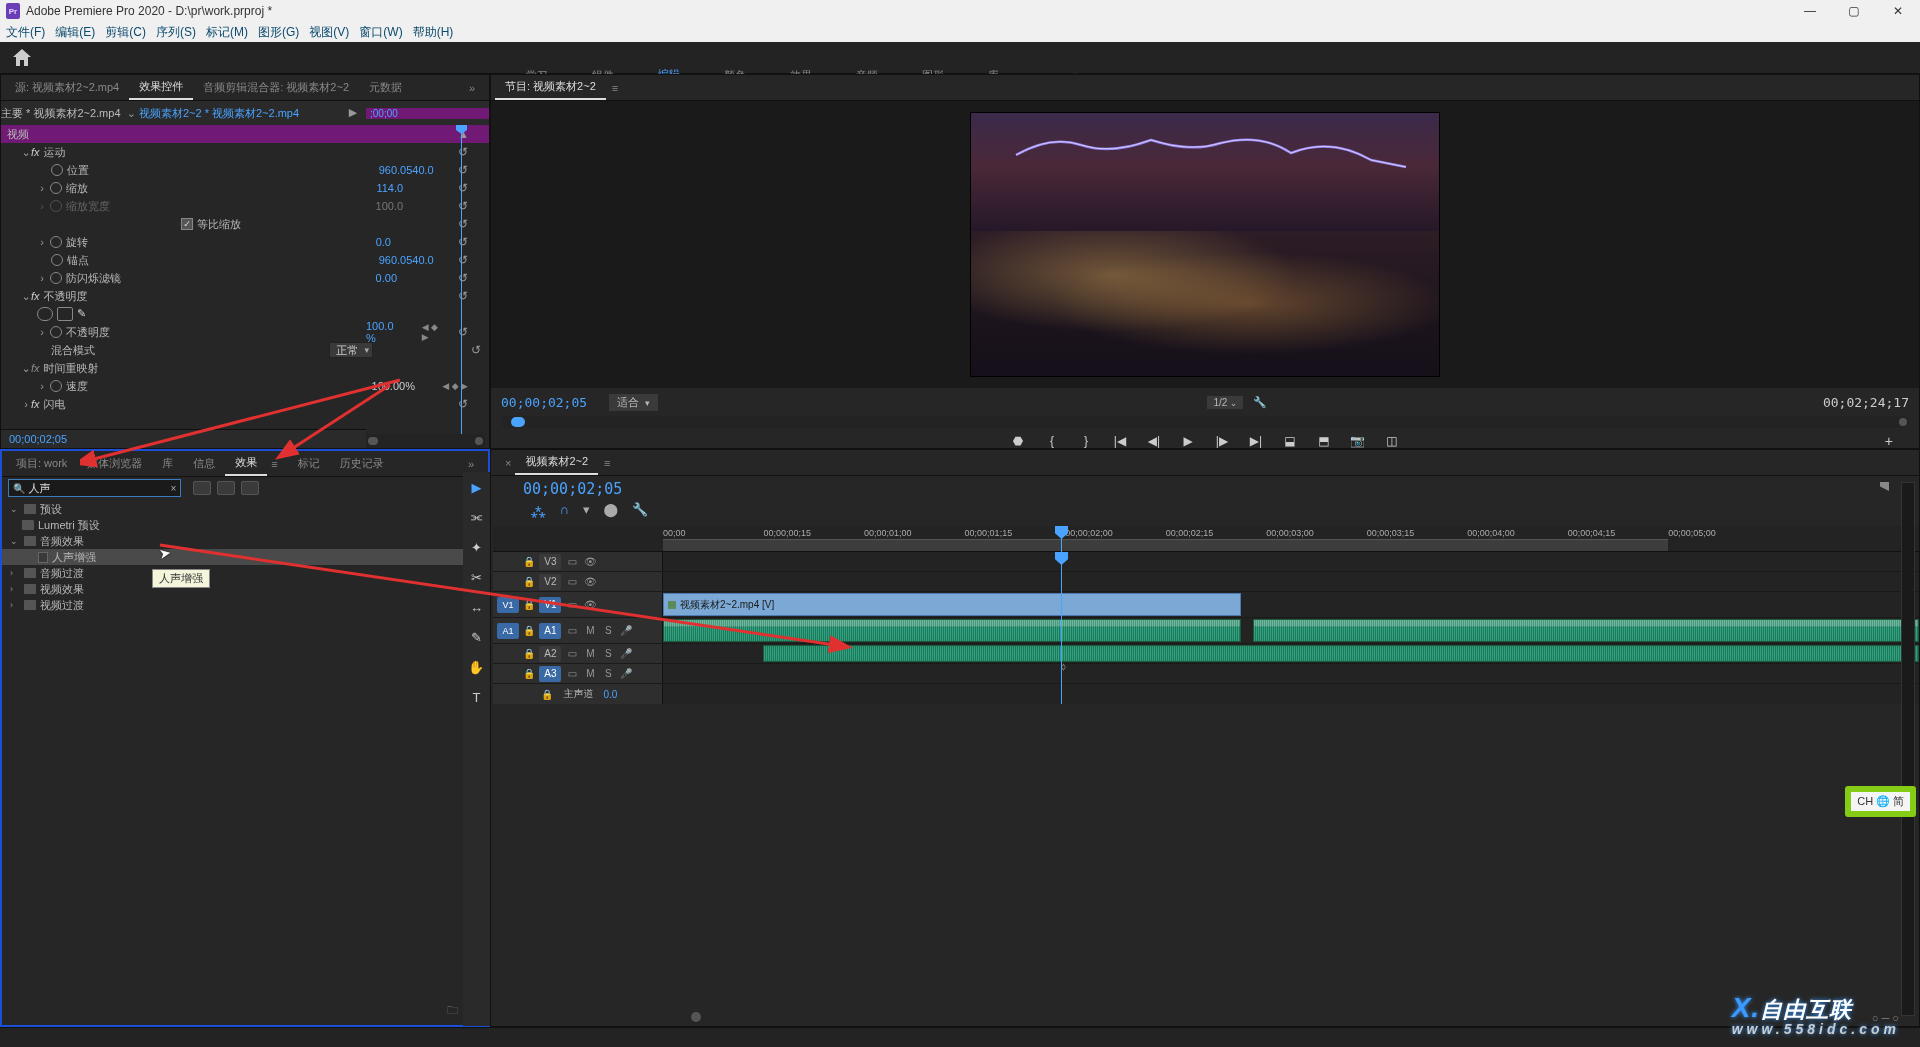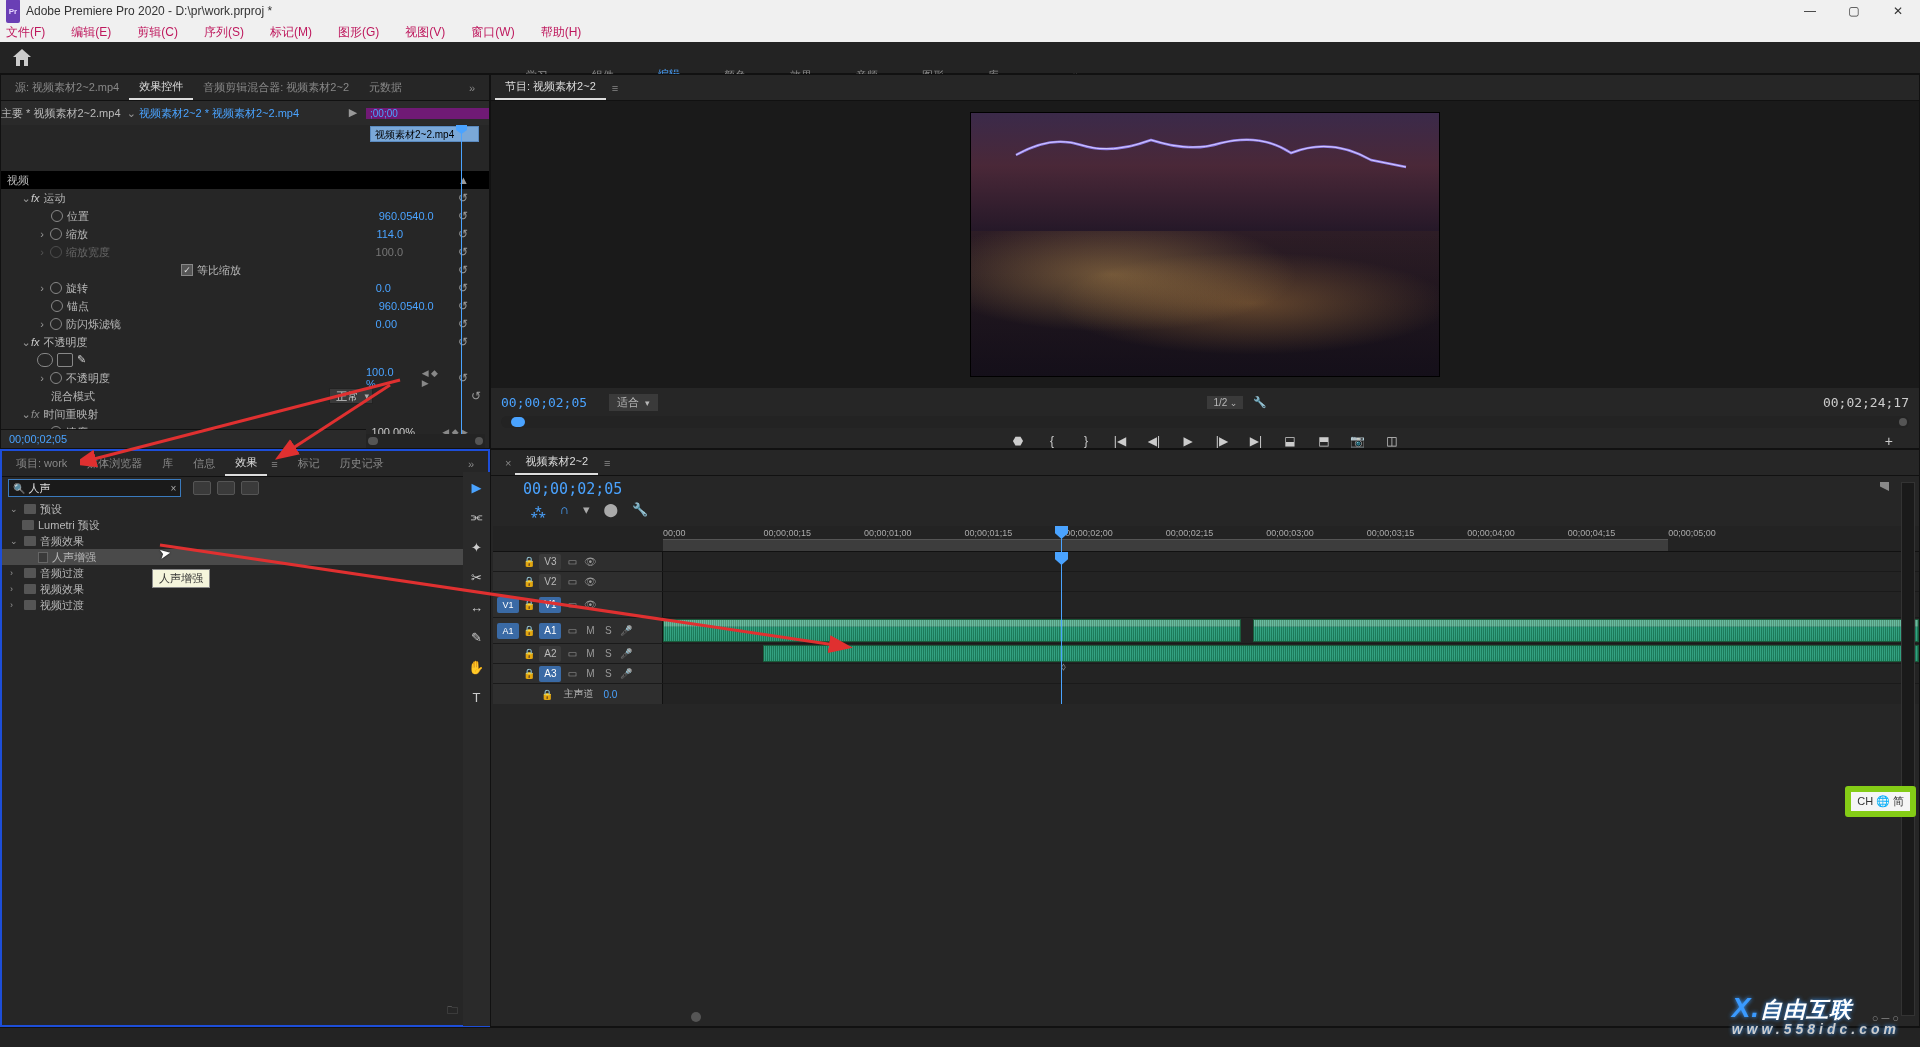--- a/index.html
+++ b/index.html
@@ -1,25 +1,25 @@
 <!DOCTYPE html>
 <html><head>
 <meta charset="utf-8">
 <style>
 * { margin:0; padding:0; box-sizing:border-box; font-family:"Microsoft YaHei",Arial,sans-serif; }
 body { background:#1e1e1e; color:#b8b8b8; font-size:11px; overflow:hidden; width:1920px; height:1047px; position:relative; }
 
 
 .titlebar { height:22px; background:#f0f0f0; color:#333; display:flex; align-items:center; padding:0 6px; font-size:12px; }
-.titlebar .pr-icon { width:14px; height:24px; background:#6a3fb5; border-radius:2px; margin-right:6px; display:flex; align-items:center; justify-content:center; color:#e6d4ff; font-size:8px; font-weight:bold; }
+.titlebar .pr-icon { width:14px; height:16px; background:#6a3fb5; border-radius:2px; margin-right:6px; display:flex; align-items:center; justify-content:center; color:#e6d4ff; font-size:8px; font-weight:bold; }
 .win-controls { position:absolute; right:0; top:0; display:flex; }
 .win-controls div { width:44px; height:22px; display:flex; align-items:center; justify-content:center; font-size:12px; color:#333; }
 
 
-.menubar { height:20px; background:#f0f0f0; color:#be185d; display:flex; align-items:center; padding:0 6px; font-size:12px; gap:26px; }
+.menubar { height:20px; background:#f0f0f0; color:#0c4a6e; display:flex; align-items:center; padding:0 6px; font-size:12px; gap:10px; }
 .menubar span { cursor:default; }
 
 
 .workspace-bar { height:32px; background:#232323; display:flex; align-items:center; border-bottom:1px solid #111; }
 .home-icon { width:24px; height:24px; margin:0 10px; color:#ccc; }
 .workspace-tabs { display:flex; margin-left:480px; gap:40px; align-items:center; height:100%; }
 .workspace-tabs span { color:#8a8a8a; cursor:pointer; padding:11px 2px; height:100%; display:flex; align-items:center;margin-top:35px; }
 .workspace-tabs span.active { color:#4aa3ff; border-bottom:2px solid #4aa3ff; }
 .ws-more { margin-left:30px; color:#888; }
 
@@ -48,21 +48,21 @@
 .ec-vals { display:flex; }
 .ec-vals span { color:#4aa3ff; }
 .ec-vals span.gray { color:#777; }
 .caret { width:10px; text-align:center; color:#999; }
 .fx { color:#ccc; margin-right:4px; font-style:italic; }
 .stopwatch { width:12px; height:12px; border:1px solid #888; border-radius:50%; margin-right:4px; display:inline-block; }
 .indent0 { padding-left:6px; }
 .indent1 { padding-left:20px; }
 .indent2 { padding-left:36px; }
 .indent3 { padding-left:50px; }
-.section-bg { background:#000000;margin-top:46px; }
+.section-bg { background:#701a75; }
 .checkbox { width:12px; height:12px; border:1px solid #888; background:#555; margin-right:4px; display:inline-flex; align-items:center; justify-content:center; font-size:9px; color:#ddd; }
 .mode-select { background:#3a3a3a; border:1px solid #222; color:#ccc; padding:0 14px 0 6px; font-size:11px; position:relative; height:16px; display:inline-flex; align-items:center; }
 .mode-select::after { content:"▾"; position:absolute; right:3px; font-size:9px; color:#aaa; }
 .tool-icons { display:flex; gap:4px; padding-left:36px; }
 .tool-icons div { width:16px; height:14px; border:1px solid #888; border-radius:7px; }
 .tool-icons .sq { border-radius:2px; }
 .tool-icons .pen { border:none; color:#ccc; }
 .reset-icon { color:#999; font-size:12px; }
 .kf-nav { display:flex; gap:2px; color:#888; font-size:9px; }
 .ec-tc { position:absolute; bottom:0; left:0; padding:3px 8px; color:#4aa3ff; font-size:11px; background:#2a2a2a; width:365px; border-top:1px solid #111;}
@@ -544,20 +544,21 @@
             </div>
           <div class="track tall">
               <div class="track-head">
                 <span class="src-patch">V1</span>
                 <span class="lock">🔒</span>
                 <span class="tname active">V1</span>
                 <span class="tog">▭</span>
                 <span class="tog">👁</span>
               </div>
               <div class="track-content">
+            <div class="clip-v" style="left:0;width:46%">视频素材2~2.mp4 [V]</div>
           </div>
             </div>
 
           <div class="track tall">
               <div class="track-head">
                 <span class="src-patch">A1</span>
                 <span class="lock">🔒</span>
                 <span class="tname active">A1</span>
                 <span class="tog">▭</span>
                 <span class="tog">M</span>

